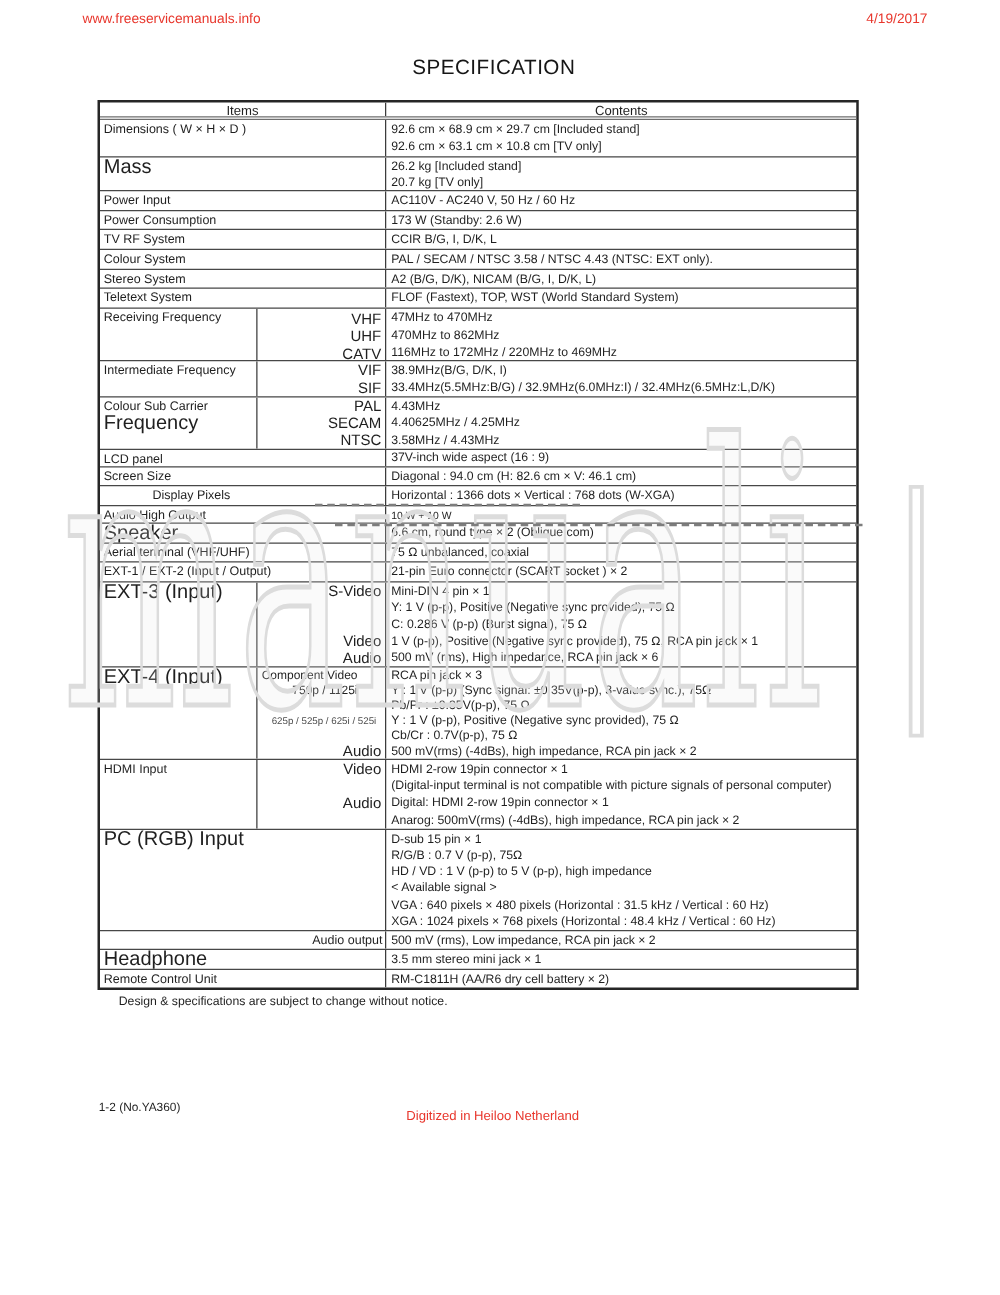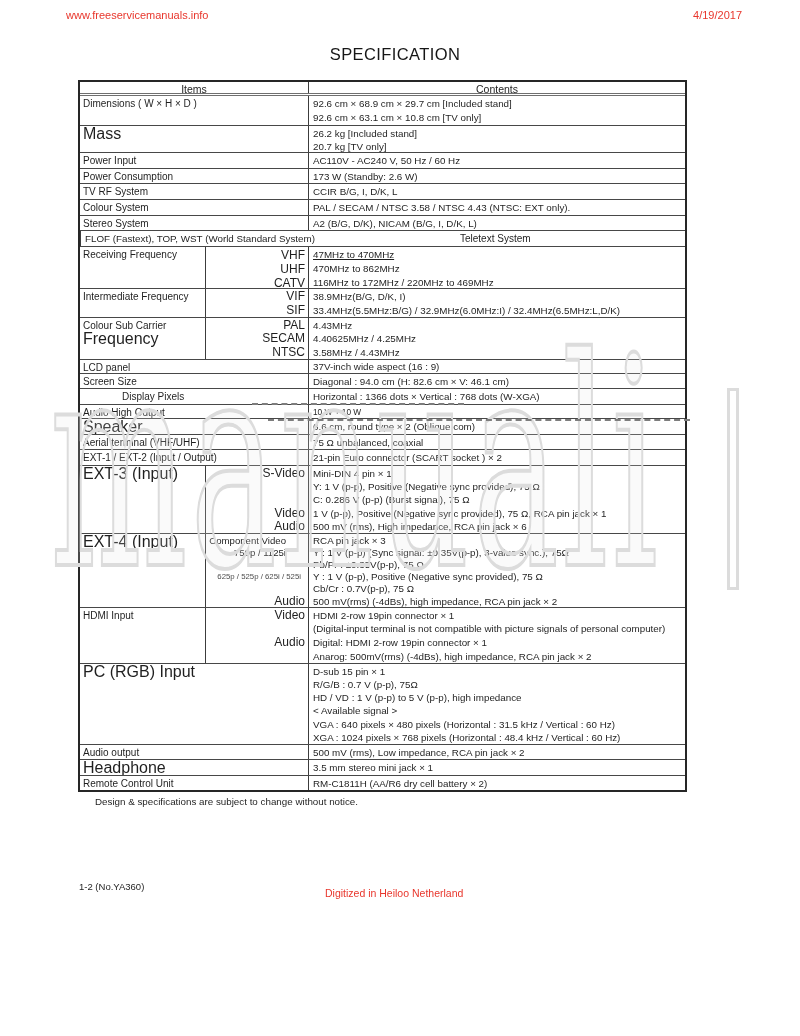--- a/index.html
+++ b/index.html
@@ -146,42 +146,42 @@
       <div class="cell left">
         <div class="namecol full">
           <div class="lbl n" style="line-height: 13px;">Stereo System</div>
         </div>
       </div>
       <div class="cell right">
         <div class="cline " style="line-height: 13px;">A2 (B/G, D/K), NICAM (B/G, I, D/K, L)</div>
       </div>
     </div>
     <div class="row" style="height: 16px;">
+      <div class="cell left">
+        <div class="namecol full">
+          <div class="lbl n" style="line-height: 13px;">Teletext System</div>
+        </div>
+      </div>
       <div class="cell right">
         <div class="cline " style="line-height: 13px;">FLOF (Fastext), TOP, WST (World Standard System)</div>
-      </div>
-      <div class="cell left">
-        <div class="namecol full">
-          <div class="lbl n" style="line-height: 13px;">Teletext System</div>
-        </div>
       </div>
     </div>
     <div class="row" style="height: 42px;">
       <div class="cell left">
         <div class="namecol split">
           <div class="lbl n" style="line-height: 14px;">Receiving Frequency</div>
         </div>
         <div class="subcol">
           <div class="sline lg" style="height: 14px; line-height: 14px;">VHF</div>
           <div class="sline lg" style="height: 14px; line-height: 14px;">UHF</div>
           <div class="sline lg" style="height: 14px; line-height: 14px;">CATV</div>
         </div>
       </div>
       <div class="cell right">
-        <div class="cline " style="line-height: 14px; text-decoration: underline;">47MHz to 470MHz</div>
+        <div class="cline " style="line-height: 14px;">47MHz to 470MHz</div>
         <div class="cline " style="line-height: 14px;">470MHz to 862MHz</div>
         <div class="cline " style="line-height: 14px;">116MHz to 172MHz / 220MHz to 469MHz</div>
       </div>
     </div>
     <div class="row" style="height: 28.5px;">
       <div class="cell left">
         <div class="namecol split">
           <div class="lbl n" style="line-height: 13.5px;">Intermediate Frequency</div>
         </div>
         <div class="subcol">
@@ -356,21 +356,21 @@
         <div class="cline " style="line-height: 13.3px;">R/G/B : 0.7 V (p-p), 75Ω</div>
         <div class="cline " style="line-height: 13.3px;">HD / VD : 1 V (p-p) to 5 V (p-p), high impedance</div>
         <div class="cline " style="line-height: 13.3px;">&lt; Available signal &gt;</div>
         <div class="cline " style="line-height: 13.3px;">VGA : 640 pixels × 480 pixels (Horizontal : 31.5 kHz / Vertical : 60 Hz)</div>
         <div class="cline " style="line-height: 13.3px;">XGA : 1024 pixels × 768 pixels (Horizontal : 48.4 kHz / Vertical : 60 Hz)</div>
       </div>
     </div>
     <div class="row" style="height: 15.5px;">
       <div class="cell left">
         <div class="namecol full">
-          <div class="lbl n" style="line-height: 13px;">Audio output</div>
+          <div class="lbl n" style="line-height: 13px; text-align: right;">Audio output</div>
         </div>
       </div>
       <div class="cell right">
         <div class="cline " style="line-height: 13px;">500 mV (rms), Low impedance, RCA pin jack × 2</div>
       </div>
     </div>
     <div class="row" style="height: 15.5px;">
       <div class="cell left">
         <div class="namecol full">
           <div class="lbl lg" style="line-height: 13px;">Headphone</div>

